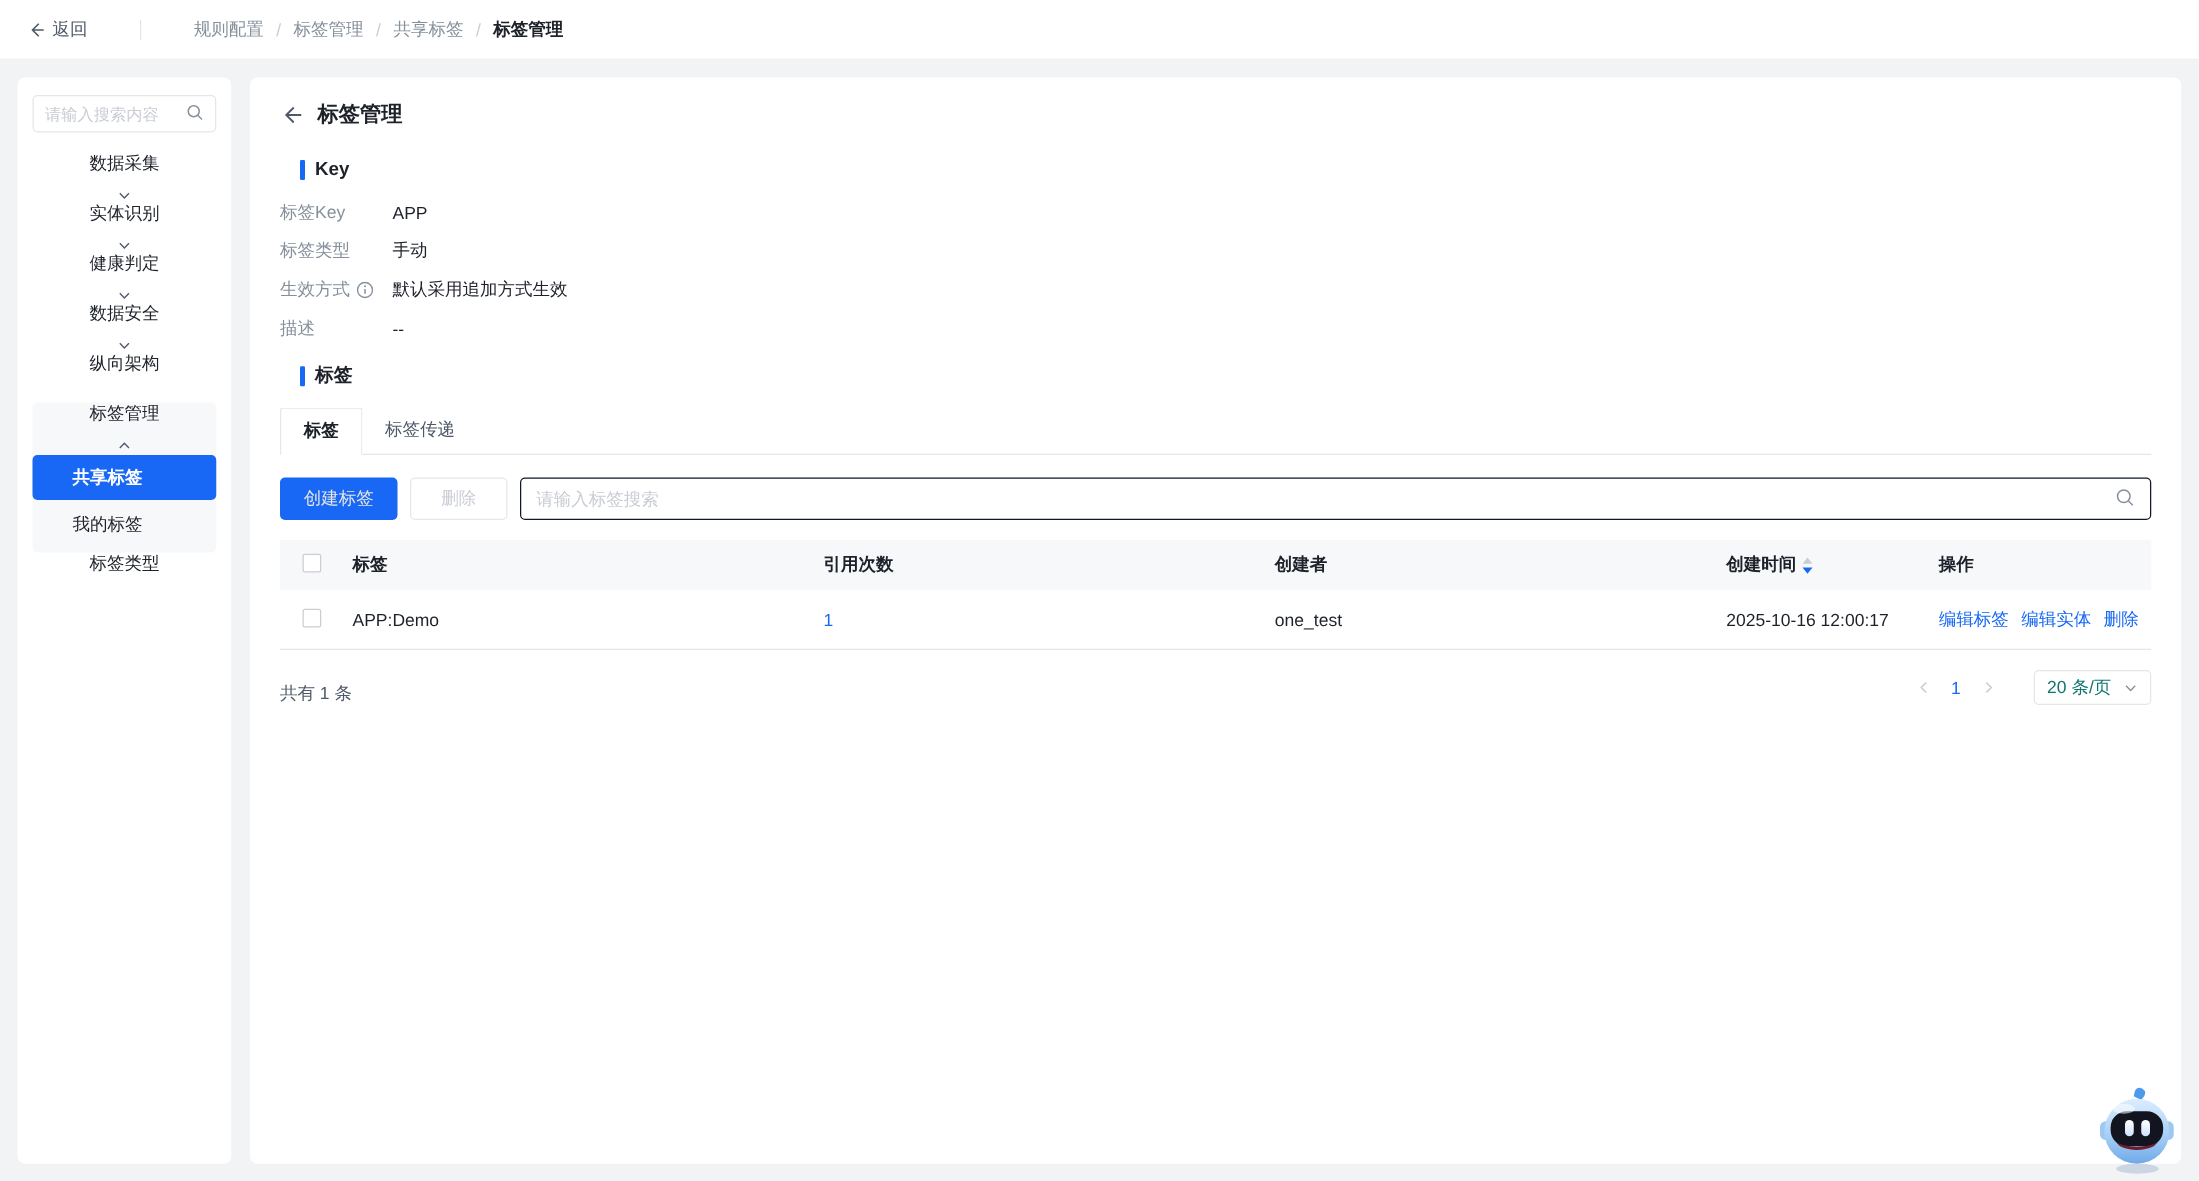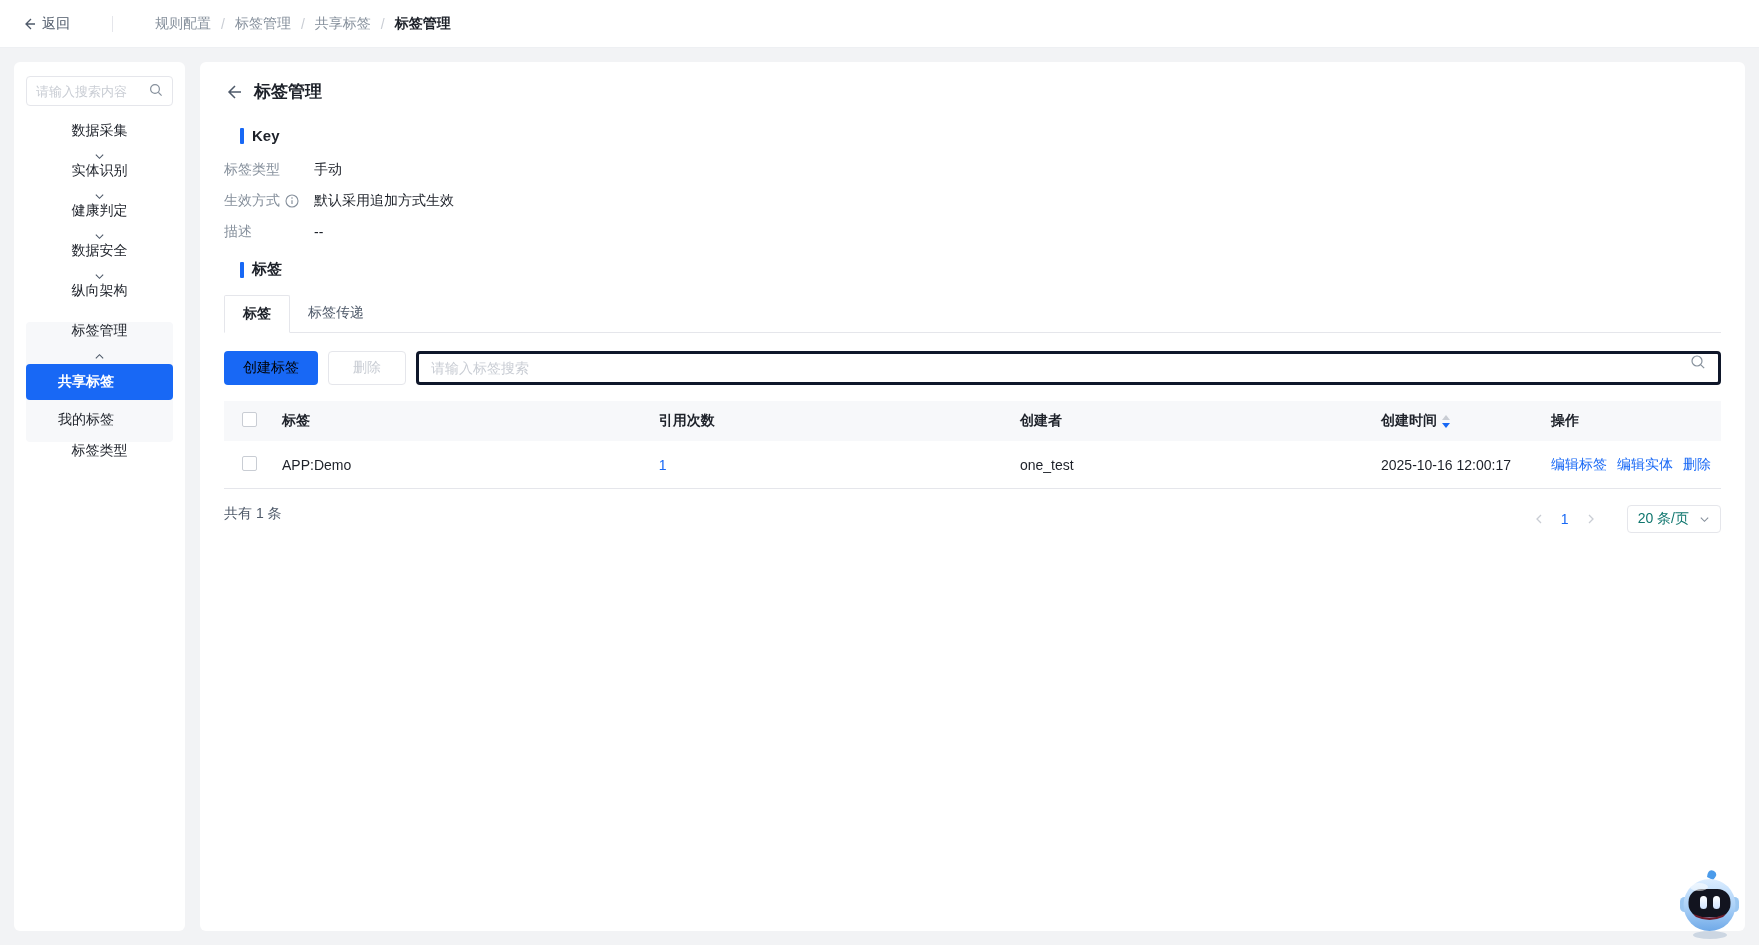--- a/index.html
+++ b/index.html
@@ -70,24 +70,24 @@
   .tab {
     padding:9px 18px; font-size:14px; color:#4e5969; cursor:pointer; position:relative;
   }
   .tab.active {
     background:#fff; border:1px solid #e5e6eb; border-bottom:1px solid #fff;
     margin-bottom:-1px; border-radius:2px 2px 0 0; color:#1d2129; font-weight:700;
   }
 
   .toolbar { display:flex; gap:10px; margin-top:18px; align-items:center; }
   .btn { height:34px; border-radius:4px; font-size:14px; font-family:inherit; cursor:pointer; }
-  .btn-primary { background:#1868f5; color:#000000; border:none; padding:0 19px; }
+  .btn-primary { background:#1868f5; color:#e5e5e5; border:none; padding:0 19px; }
   .btn-disabled { background:#fff; color:#c9cdd4; border:1px solid #e5e6eb; padding:0 24px; cursor:not-allowed; }
   .table-search {
-    flex:1; display:flex; border:3px solid #0f172a;
+    flex:1; display:flex; align-items:center; border:1px solid #0f172a;
     border-radius:4px; height:34px; padding:0 12px;
   }
   .table-search input {
     border:none; outline:none; flex:1; min-width:0; font-size:14px;
     font-family:inherit; color:#1d2129;
   }
   .table-search input::placeholder { color:#c9cdd4; }
 
   .table { margin-top:16px; }
   .t-row { display:flex; align-items:center; }
@@ -99,21 +99,21 @@
   .col-creator { flex:2.3; }
   .col-time { flex:1; min-width:170px; display:flex; align-items:center; gap:4px; }
   .col-actions { flex:1; min-width:170px; }
   .checkbox {
     width:15px; height:15px; border:1px solid #c9cdd4; border-radius:2px;
     background:#fff; display:inline-block; cursor:pointer;
   }
   .link { color:#1868f5; cursor:pointer; text-decoration:none; }
   .actions { display:flex; gap:10px; }
 
-  .list-footer { display:flex; justify-content:space-between; align-items:flex-start; margin-top:16px; color:#4e5969;gap:48px; }
+  .list-footer { display:flex; justify-content:space-between; align-items:flex-end; margin-top:16px; color:#4e5969;gap:48px; }
   .pager { display:flex; align-items:center; gap:16px; }
   .pg-arrow { color:#c9cdd4; cursor:pointer; display:flex; }
   .pg-num { color:#1868f5; cursor:pointer; }
   .page-size {
     border:1px solid #e5e6eb; border-radius:4px; height:28px; padding:0 10px;
     display:flex; align-items:center; gap:10px; color:#0f766e; cursor:pointer;
     margin-left:14px; background:#fff;
   }
 
   .mascot { position:absolute; right:14px; bottom:4px; width:72px; height:74px; cursor:pointer; z-index:5; }
@@ -223,20 +223,24 @@
           </svg>
       </span>
       <span>标签管理</span>
     </div>
 
     <div class="section-head">
       <span class="section-bar"></span>
       <span>Key</span>
     </div>
     <div class="kv-list">
+      <div class="kv-row">
+        <span class="kv-label">标签Key</span>
+        <span class="kv-value">APP</span>
+      </div>
       <div class="kv-row">
         <span class="kv-label">标签类型</span>
         <span class="kv-value">手动</span>
       </div>
       <div class="kv-row">
         <span class="kv-label">
           <span>生效方式</span>
           <span style="display:flex;">
             <svg width="14" height="14" viewBox="0 0 14 14" fill="none">
                 <circle cx="7" cy="7" r="6" stroke="#86909c" stroke-width="1.1"></circle>

